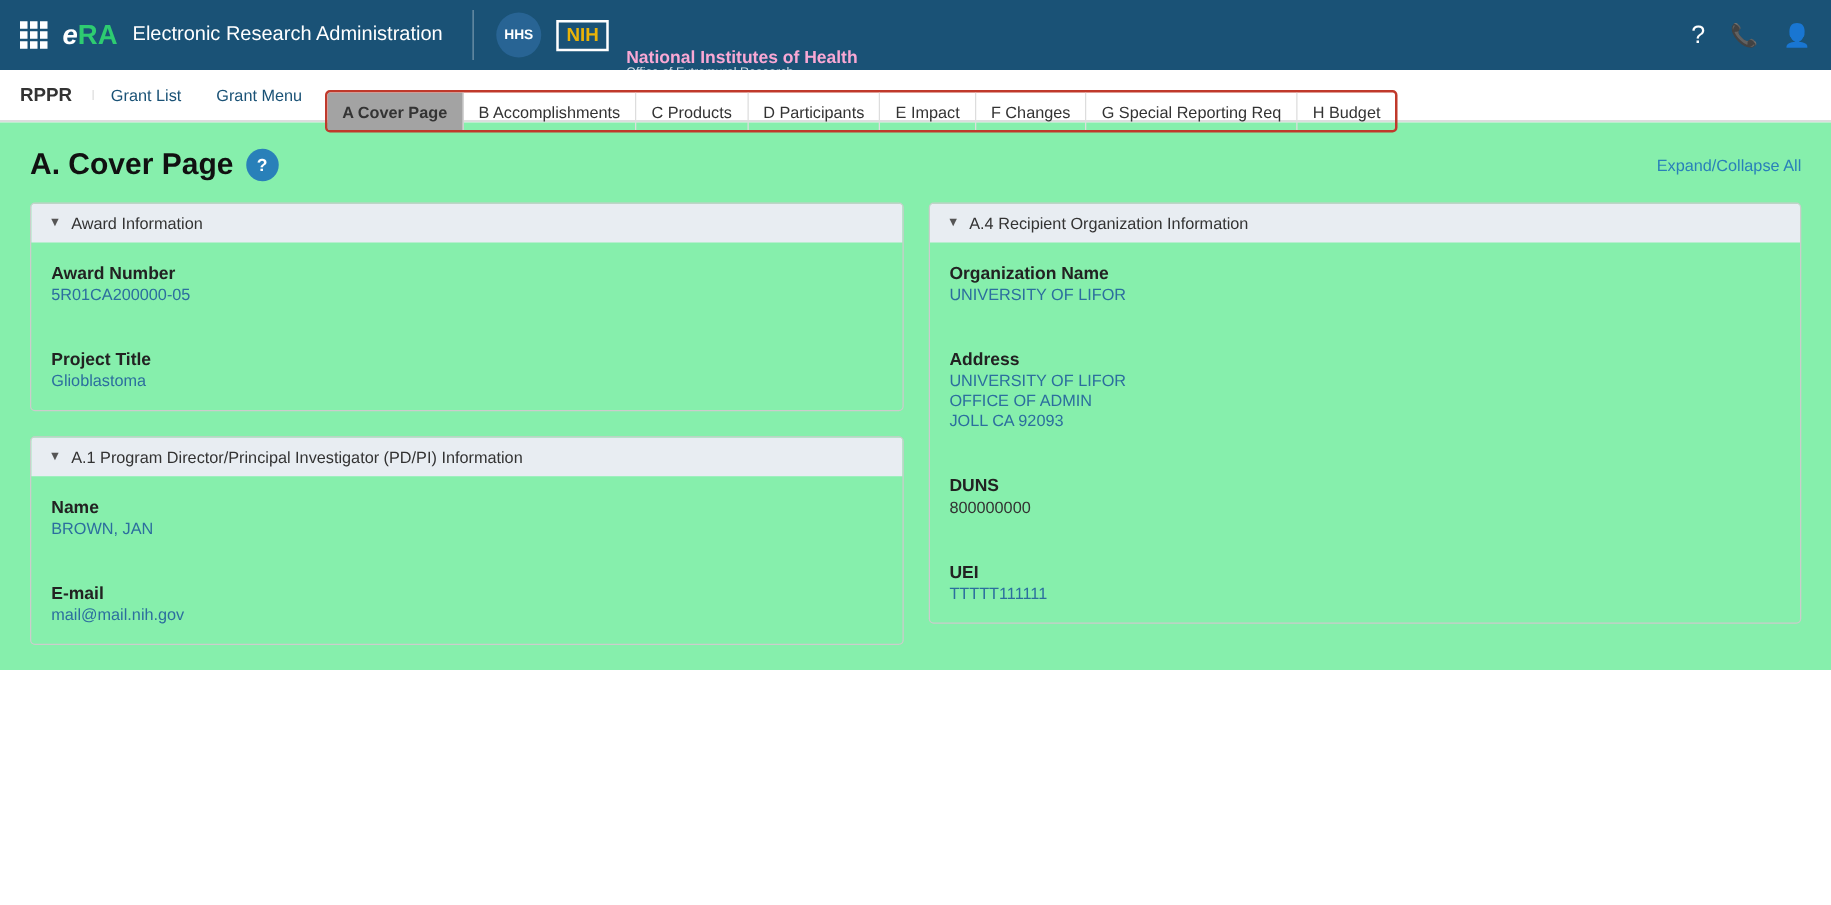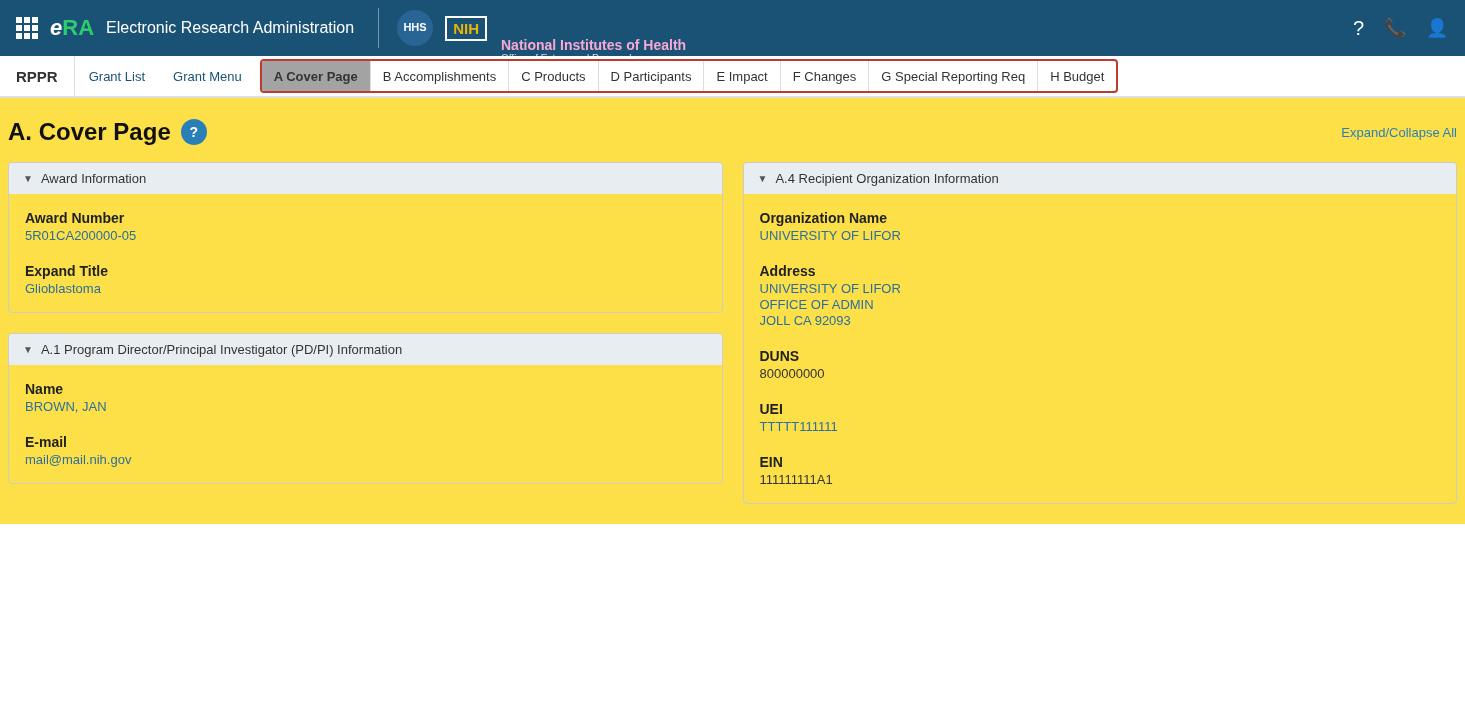--- a/index.html
+++ b/index.html
@@ -87,24 +87,23 @@
       color: white;
       font-size: 18px;
       cursor: pointer;
       background: none;
       border: none;
     }
 
     
     .nav-bar {
       display: flex;
-      align-items: center;
       border-bottom: 2px solid #ddd;
       background: #fff;
-      padding: 0 0;
+      padding: 16px 0;
       height: 42px;
     }
     .nav-rppr {
       font-weight: bold;
       font-size: 15px;
       padding: 0 16px;
       height: 100%;
       display: flex;
       align-items: center;
       border-right: 1px solid #ddd;
@@ -143,22 +142,22 @@
       border-right: 1px solid #ddd;
     }
     .tab-item:last-child { border-right: none; }
     .tab-item.active {
       background: #a3a3a3;
       font-weight: bold;
     }
 
     
     .main-content {
-      padding: 20px 8px;
-      background: #fde047;
+      padding: 20px 24px;
+      background: #86efac;
     }
     .page-title-row {
       display: flex;
       align-items: center;
       justify-content: space-between;
       margin-bottom: 16px;
     }
     .page-title {
       display: flex;
       align-items: center;
@@ -212,21 +211,21 @@
       cursor: pointer;
     }
     .section-header .chevron {
       font-size: 10px;
       color: #555;
     }
     .section-body {
       padding: 16px 16px;
       display: flex;
       flex-direction: column;
-      gap: 20px;
+      gap: 36px;
     }
     .field-group {
       display: flex;
       flex-direction: column;
       gap: 2px;
     }
     .field-label {
       font-weight: bold;
       font-size: 14px;
       color: #222;
@@ -325,21 +324,21 @@
         <div class="section-header">
           <span class="chevron">▼</span>
           <span>Award Information</span>
         </div>
         <div class="section-body">
           <div class="field-group">
             <span class="field-label">Award Number</span>
             <span class="field-value">5R01CA200000-05</span>
           </div>
           <div class="field-group">
-            <span class="field-label">Expand Title</span>
+            <span class="field-label">Project Title</span>
             <span class="field-value">Glioblastoma</span>
           </div>
         </div>
       </div>
 
       <div class="section-card" style="margin-top: 20px;">
         <div class="section-header">
           <span class="chevron">▼</span>
           <span>A.1 Program Director/Principal Investigator (PD/PI) Information</span>
         </div>
@@ -376,21 +375,17 @@
             </div>
           </div>
           <div class="field-group">
             <span class="field-label">DUNS</span>
             <span class="field-value-dark">800000000</span>
           </div>
           <div class="field-group">
             <span class="field-label">UEI</span>
             <span class="field-value">TTTTT111111</span>
           </div>
-          <div class="field-group">
-            <span class="field-label">EIN</span>
-            <span class="field-value-dark">111111111A1</span>
-          </div>
         </div>
       </div>
     </div>
   </div>
 </div>
 
 </body></html>

